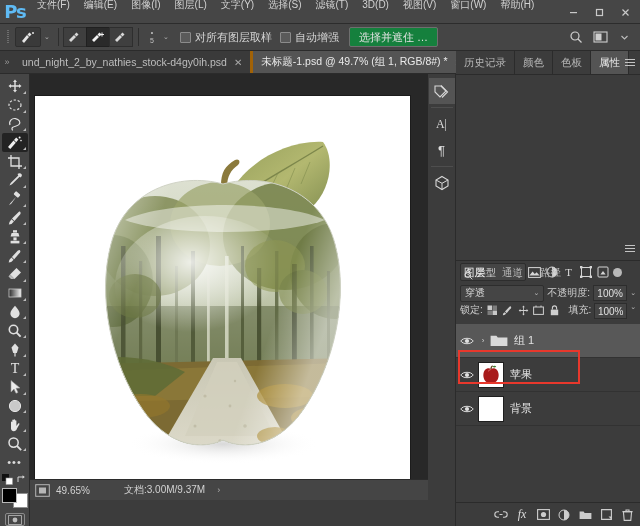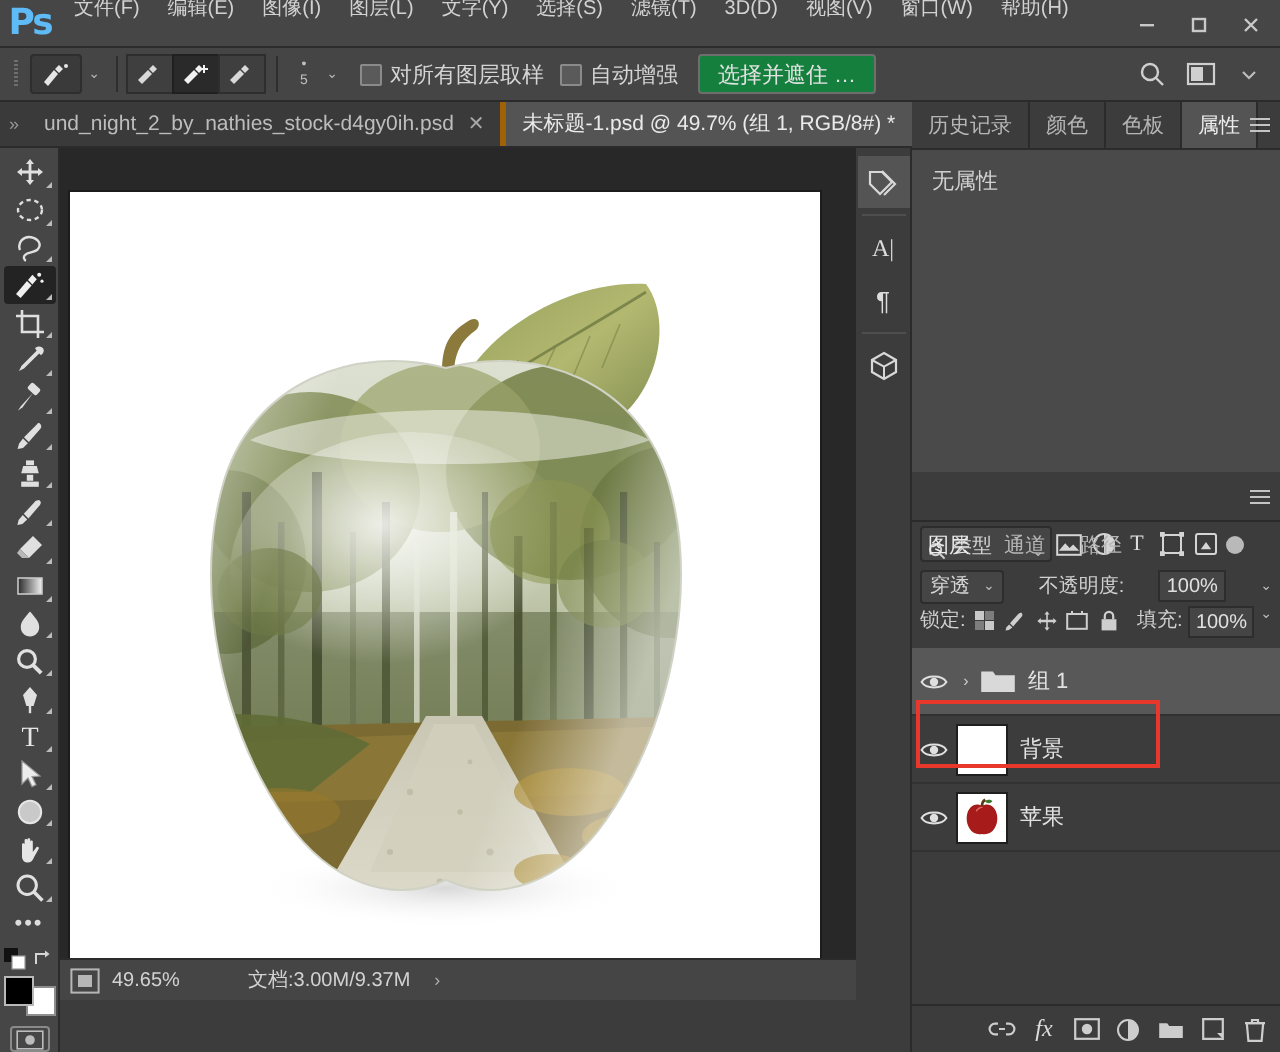--- a/index.html
+++ b/index.html
@@ -145,21 +145,21 @@
   .propstext{ font-size:11px; color:#d0d0d0; }
 
   .layerspanel{ position:absolute; left:0; top:186px; width:184px; height:289px; background:#3c3c3c;}
   .filterrow{ display:flex; align-items:center; height:22px; background:#3c3c3c; padding:0 4px; gap:0;}
   .typeselect{
     width:66px; height:18px; background:#454545; border:1px solid #2d2d2d; border-radius:2px;
     display:flex; align-items:flex-end; padding:0 3px; font-size:10px; color:#d2d2d2;
   }
   .ficon{ width:17px; height:18px; display:flex; align-items:center; justify-content:center; color:#d5d5d5;}
   .toggledot{ width:9px;height:9px;border-radius:50%;background:#b9b9b9; margin-left:2px;}
-  .bmrow{ display:flex; align-items:center; height:20px; padding:0 4px; gap:17px;}
+  .bmrow{ display:flex; align-items:center; height:20px; padding:0 4px; gap:3px;}
   .bmselect{
     flex:1; height:17px; background:#454545; border:1px solid #2d2d2d; border-radius:2px;
     display:flex; align-items:center; padding:0 4px; font-size:10px; color:#d6d6d6;
   }
   .lbl{ font-size:10px; color:#cfcfcf; white-space:nowrap;}
   .valbox{ width:34px; height:16px; background:#454545; border:1px solid #2d2d2d;
      font-size:10px; color:#e0e0e0; display:flex; align-items:center; justify-content:center;}
   .lockrow{ display:flex; align-items:flex-start; height:19px; padding:0 4px; gap:3px;}
   .lockicon{ width:13px; height:15px; display:flex; align-items:center; justify-content:center; color:#cfcfcf;}
   .layerlist{ margin-top:2px; }
@@ -684,23 +684,20 @@
       <div id="propTabs" style="display:flex;">
           <div class="ptab">历史记录</div>
           <div class="ptab">颜色</div>
           <div class="ptab">色板</div>
           <div class="ptab active">属性</div>
         </div>
       <div class="pmenu">
           <i></i>
         </div>
     </div>
-    <div class="props panelbody">
-      <div class="propstext">无属性</div>
-    </div>
 
     <div class="layerspanel">
       <div class="paneltabs">
         <div id="layerTabs" style="display:flex;margin-top:36px;">
             <div class="ptab active">图层</div>
             <div class="ptab">通道</div>
             <div class="ptab">路径</div>
           </div>
         <div class="pmenu">
             <i></i>
@@ -818,41 +815,41 @@
           <div class="layerrow">
             <span class="eye">
               <svg width="14" height="10" viewBox="0 0 14 10">
                 <path d="M0.8 5 C3 1.4 11 1.4 13.2 5 C11 8.6 3 8.6 0.8 5 Z" fill="none" stroke="#e0e0e0" stroke-width="1"></path>
                 <circle cx="7" cy="5" r="2.1" fill="#e0e0e0"></circle>
               </svg>
             </span>
             <span class="thumb">
               <svg width="24" height="24" viewBox="0 0 24 24">
                 <rect width="24" height="24" fill="#ffffff"></rect>
+                <path d="M12 6 C15 4 19 6 19.6 11 C20.2 16 17 21 12 20 C7 21 3.8 16 4.4 11 C5 6 9 4 12 6 Z" fill="#a81b1b"></path>
+                <path d="M9 8 C10 6.6 11.6 6 12.6 6.6 C11.4 7 10 7.8 9 9 Z" fill="#e77a7a" opacity="0.8"></path>
+                <path d="M12 6 C12 4.4 12.6 3.4 13.6 2.8" fill="none" stroke="#5a3a14" stroke-width="1.3"></path>
+                <path d="M13.4 3.6 C15 2.4 16.8 2.8 17.2 3.6 C16.4 4.8 14.6 5 13.4 3.6 Z" fill="#3f7a2e"></path>
               </svg>
             </span>
-            <span class="layername">背景</span>
+            <span class="layername">苹果</span>
           </div>
           <div class="layerrow">
             <span class="eye">
               <svg width="14" height="10" viewBox="0 0 14 10">
                 <path d="M0.8 5 C3 1.4 11 1.4 13.2 5 C11 8.6 3 8.6 0.8 5 Z" fill="none" stroke="#e0e0e0" stroke-width="1"></path>
                 <circle cx="7" cy="5" r="2.1" fill="#e0e0e0"></circle>
               </svg>
             </span>
             <span class="thumb">
               <svg width="24" height="24" viewBox="0 0 24 24">
                 <rect width="24" height="24" fill="#ffffff"></rect>
-                <path d="M12 6 C15 4 19 6 19.6 11 C20.2 16 17 21 12 20 C7 21 3.8 16 4.4 11 C5 6 9 4 12 6 Z" fill="#a81b1b"></path>
-                <path d="M9 8 C10 6.6 11.6 6 12.6 6.6 C11.4 7 10 7.8 9 9 Z" fill="#e77a7a" opacity="0.8"></path>
-                <path d="M12 6 C12 4.4 12.6 3.4 13.6 2.8" fill="none" stroke="#5a3a14" stroke-width="1.3"></path>
-                <path d="M13.4 3.6 C15 2.4 16.8 2.8 17.2 3.6 C16.4 4.8 14.6 5 13.4 3.6 Z" fill="#3f7a2e"></path>
               </svg>
             </span>
-            <span class="layername">苹果</span>
+            <span class="layername">背景</span>
           </div>
         </div>
 
       <div class="redbox"></div>
 
       <div class="panelbottom">
         <span class="pbicon">
           <svg width="14" height="9" viewBox="0 0 14 9">
               <path d="M5.5 4.5 L8.5 4.5 M5 1.8 L3.5 1.8 A2.7 2.7 0 0 0 3.5 7.2 L5 7.2 M9 1.8 L10.5 1.8 A2.7 2.7 0 0 1 10.5 7.2 L9 7.2" fill="none" stroke="#cdcdcd" stroke-width="1.1"></path>
             </svg>

